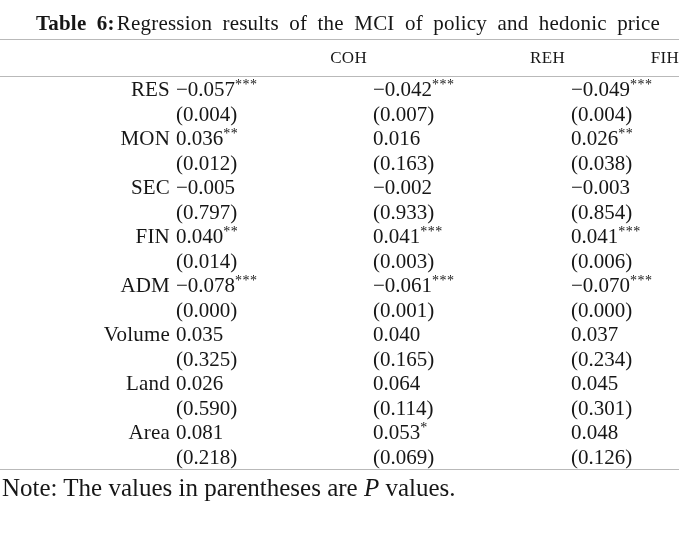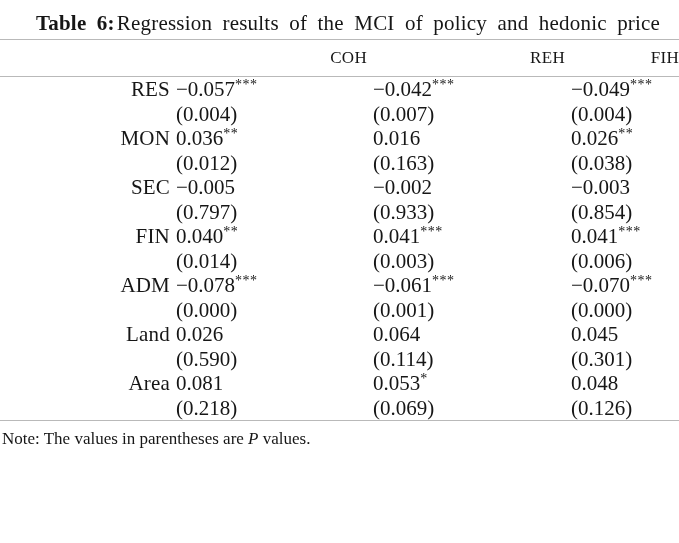--- a/index.html
+++ b/index.html
@@ -59,21 +59,21 @@
   sup.stars {
     font-size: 14px;
     line-height: 0;
     vertical-align: 7px;
     letter-spacing: 0.5px;
   }
 
   .note {
     margin-top: 6px;
     padding-left: 2px;
-    font-size: 17px;
+    font-size: 25px;
     line-height: 23px;
   }
   .note .italic { font-style: italic; }
 </style>
 </head>
 <body>
 
 <div class="page">
 
   <div class="title">
@@ -170,20 +170,35 @@
       <div class="coef-line"><span>−0.061</span><sup class="stars">***</sup></div>
       <div class="p-line">(0.001)</div>
     </td>
     <td class="val-cell">
       <div class="coef-line"><span>−0.070</span><sup class="stars">***</sup></div>
       <div class="p-line">(0.000)</div>
     </td>
   </tr>
 
 
+  <tr>
+    <td class="var-cell">Volume</td>
+    <td class="val-cell">
+      <div class="coef-line"><span>0.035</span><sup class="stars"></sup></div>
+      <div class="p-line">(0.325)</div>
+    </td>
+    <td class="val-cell">
+      <div class="coef-line"><span>0.040</span><sup class="stars"></sup></div>
+      <div class="p-line">(0.165)</div>
+    </td>
+    <td class="val-cell">
+      <div class="coef-line"><span>0.037</span><sup class="stars"></sup></div>
+      <div class="p-line">(0.234)</div>
+    </td>
+  </tr>
 
   <tr>
     <td class="var-cell">Land</td>
     <td class="val-cell">
       <div class="coef-line"><span>0.026</span><sup class="stars"></sup></div>
       <div class="p-line">(0.590)</div>
     </td>
     <td class="val-cell">
       <div class="coef-line"><span>0.064</span><sup class="stars"></sup></div>
       <div class="p-line">(0.114)</div>

